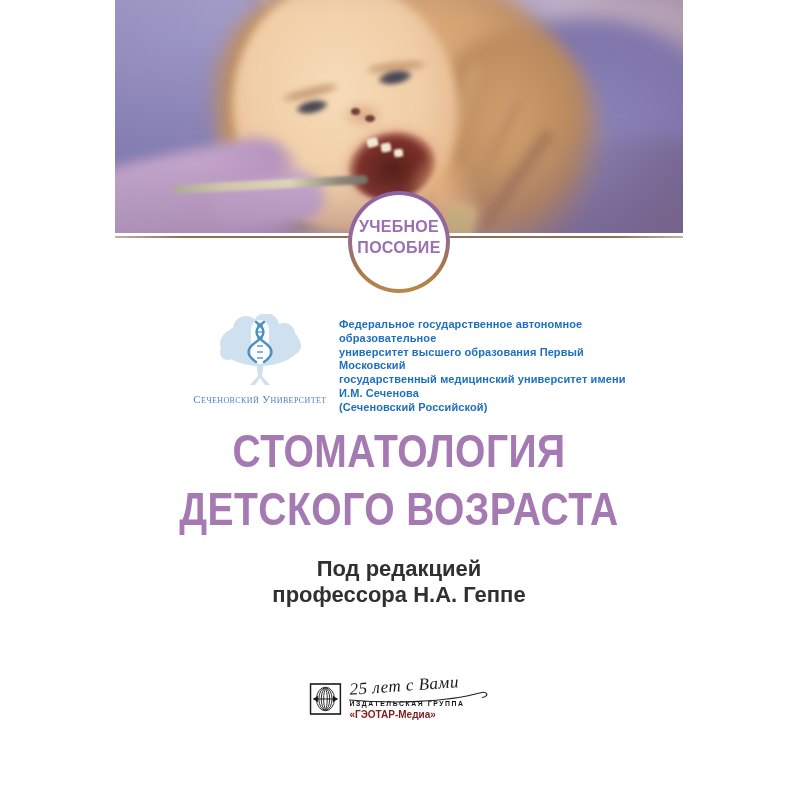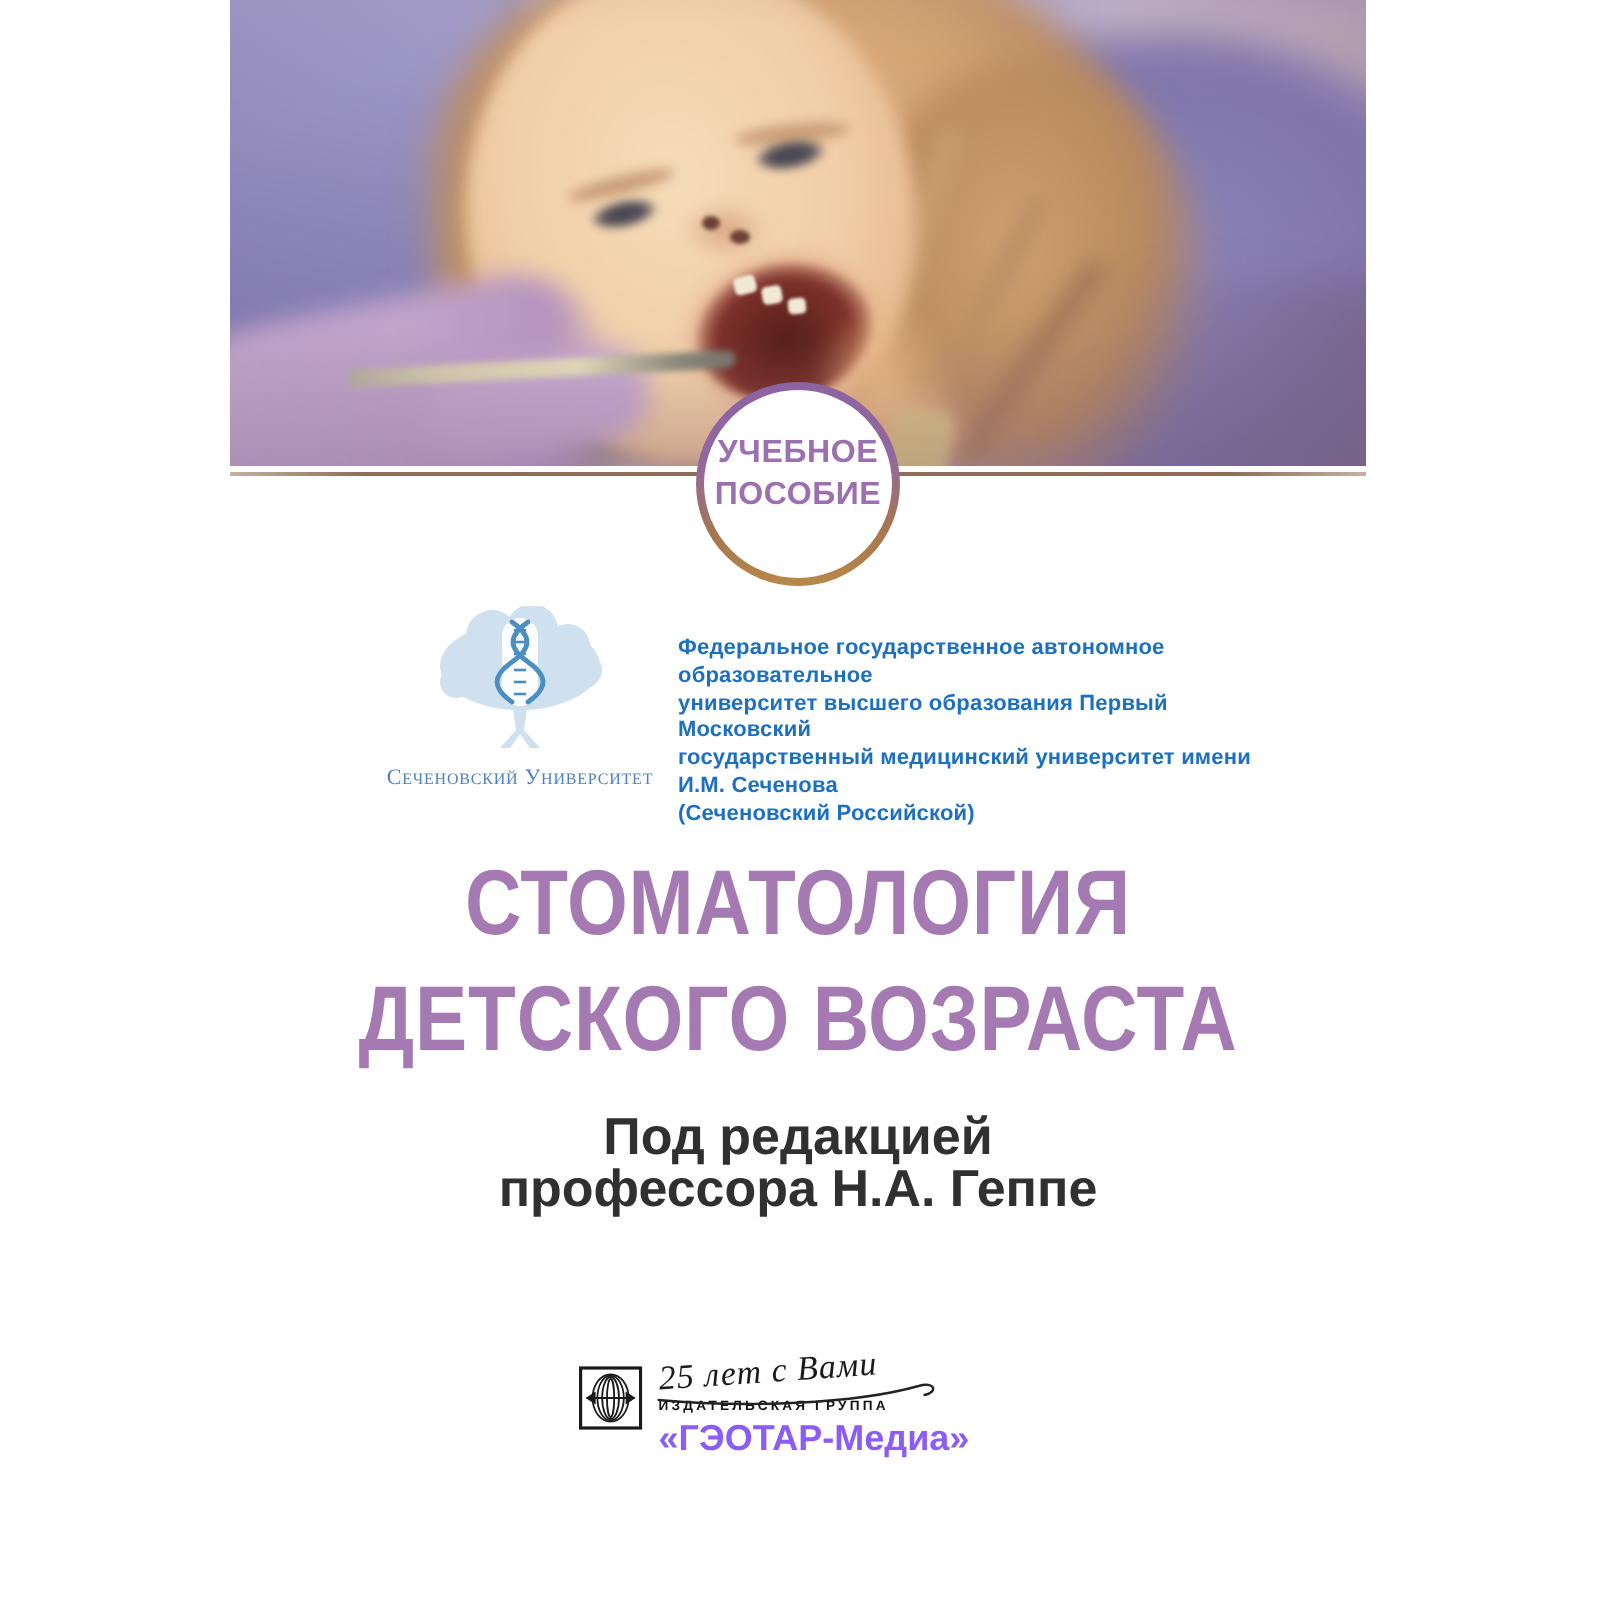--- a/index.html
+++ b/index.html
@@ -70,46 +70,46 @@
     background:linear-gradient(90deg,rgba(147,112,90,.55) 0%,#8f6d58 12%,#8f6d58 88%,rgba(147,112,90,.55) 100%);}
 
   
   .badge{position:absolute;left:233px;top:191px;width:102px;height:102px;border-radius:50%;z-index:5;
     background:linear-gradient(178deg,#8b63a2 0%,#94689c 40%,#a5764f 72%,#b9894a 100%);}
   .badge-inner{position:absolute;left:4px;top:4px;width:94px;height:94px;border-radius:50%;background:#ffffff;
     text-align:center;box-sizing:border-box;padding-top:21px;}
   .badge-line{display:block;font-size:16px;line-height:21px;font-weight:700;color:#9c6fb0;letter-spacing:.3px;}
 
   
-  .univ-logo{position:absolute;left:55px;top:303px;width:180px;text-align:center;}
+  .univ-logo{position:absolute;left:55px;top:314px;width:180px;text-align:center;}
   .univ-caption{font-family:"Liberation Serif",serif;font-variant:small-caps;font-size:11px;color:#4f80c4;
     letter-spacing:.4px;margin-top:1px;}
   .affiliation{position:absolute;left:224px;top:318px;width:300px;color:#1d6fbf;font-weight:700;
     font-size:11px;line-height:13.8px;letter-spacing:.1px;}
 
   
   .title{position:absolute;left:0;top:422px;width:568px;text-align:center;color:#a57ab2;
     font-size:46px;line-height:58px;font-weight:700;letter-spacing:.5px;transform:scaleX(.85);}
   .title span{display:block;}
 
   
   .editors{position:absolute;left:0;top:556px;width:568px;text-align:center;color:#303030;
-    font-size:26px;line-height:25.5px;font-weight:600;}
+    font-size:22px;line-height:25.5px;font-weight:600;}
 
   
   .publisher{position:absolute;left:calc(50% - 12px);top:676px;transform:translateX(-50%);
     display:flex;align-items:flex-start;gap:8px;}
   .pub-logo{margin-top:7px;flex:0 0 auto;}
   .pub-col{display:flex;flex-direction:column;align-items:flex-start;}
   .pub-script-wrap{position:relative;height:22px;}
   .pub-script{display:inline-block;font-family:"Liberation Serif",serif;font-style:italic;font-size:17px;
     color:#1a1a1a;transform:rotate(-4deg);letter-spacing:.5px;white-space:nowrap;}
   .swash{position:absolute;left:-2px;top:11px;}
   .pub-group{font-size:6.8px;font-weight:700;letter-spacing:1.6px;color:#111;margin-top:2px;white-space:nowrap;}
-  .pub-name{font-size:18px;font-weight:700;color:#8b5cf6;margin-top:2px;white-space:nowrap;}
+  .pub-name{font-size:10px;font-weight:700;color:#7f1d1d;margin-top:2px;white-space:nowrap;}
 </style>
 </head>
 <body>
 
 <div class="canvas">
   <div class="cover">
 
     <div class="photo">
       <div class="wall-pink"></div>
       <div class="equip"></div>

